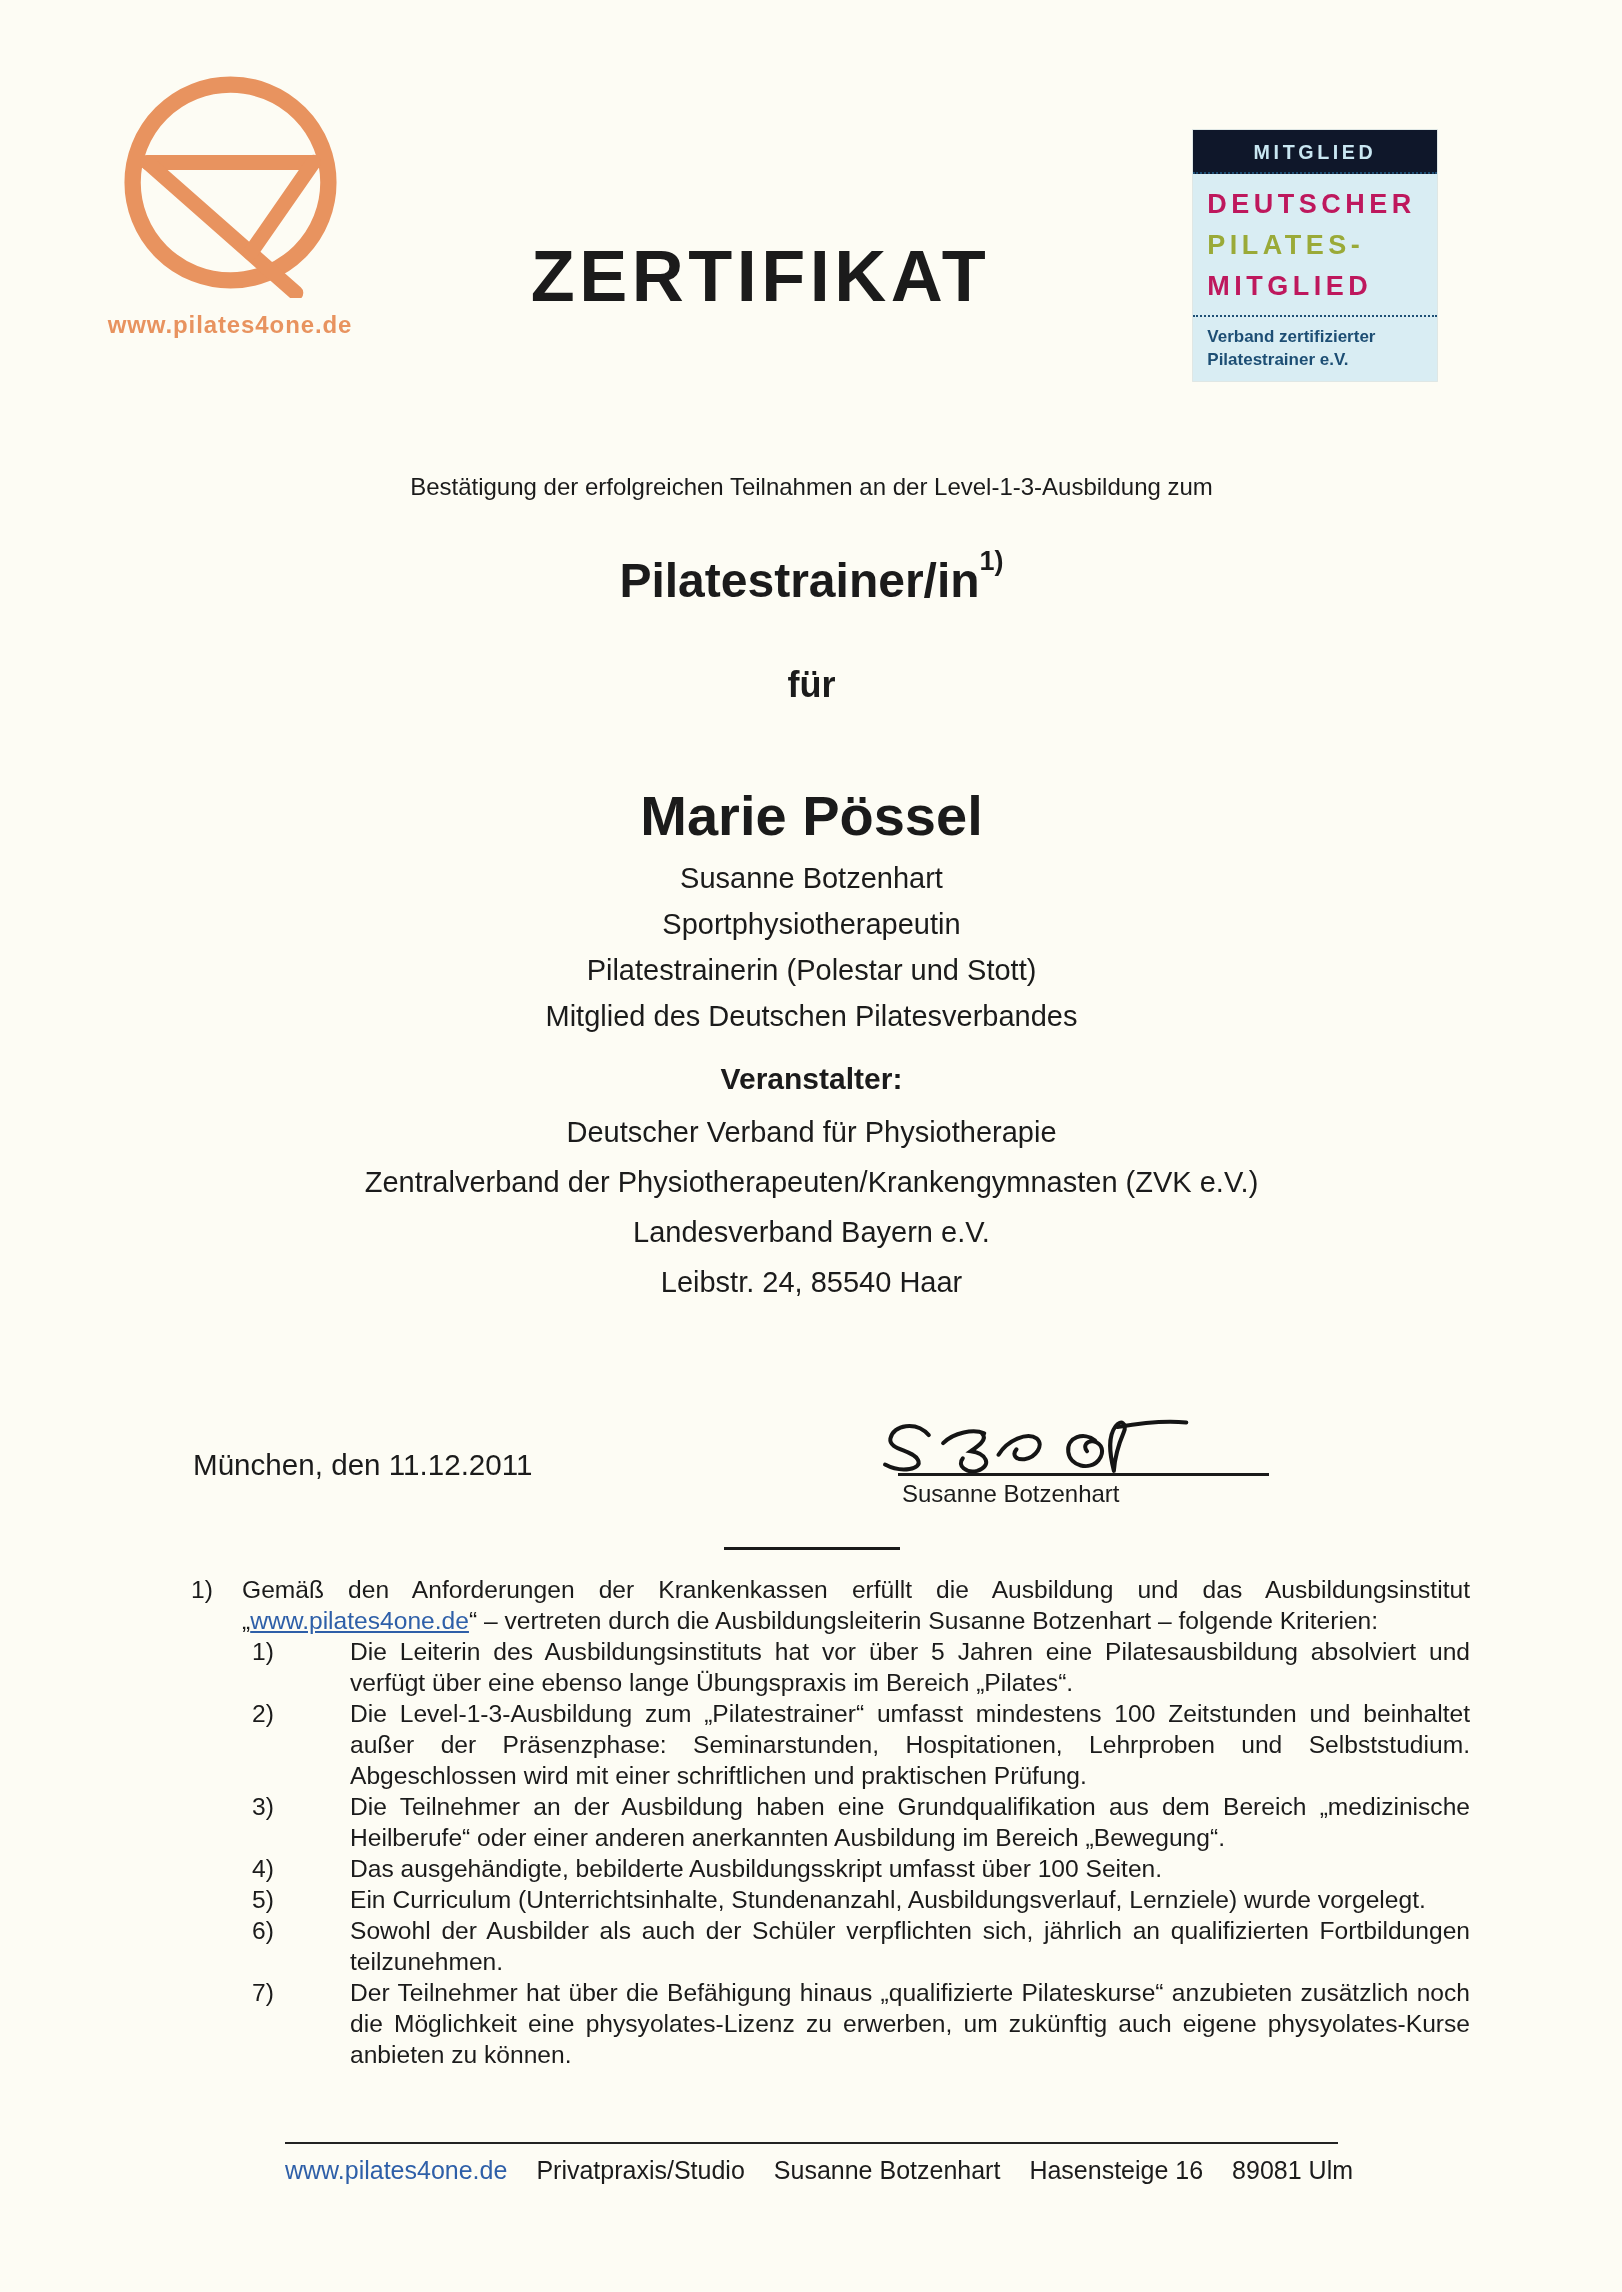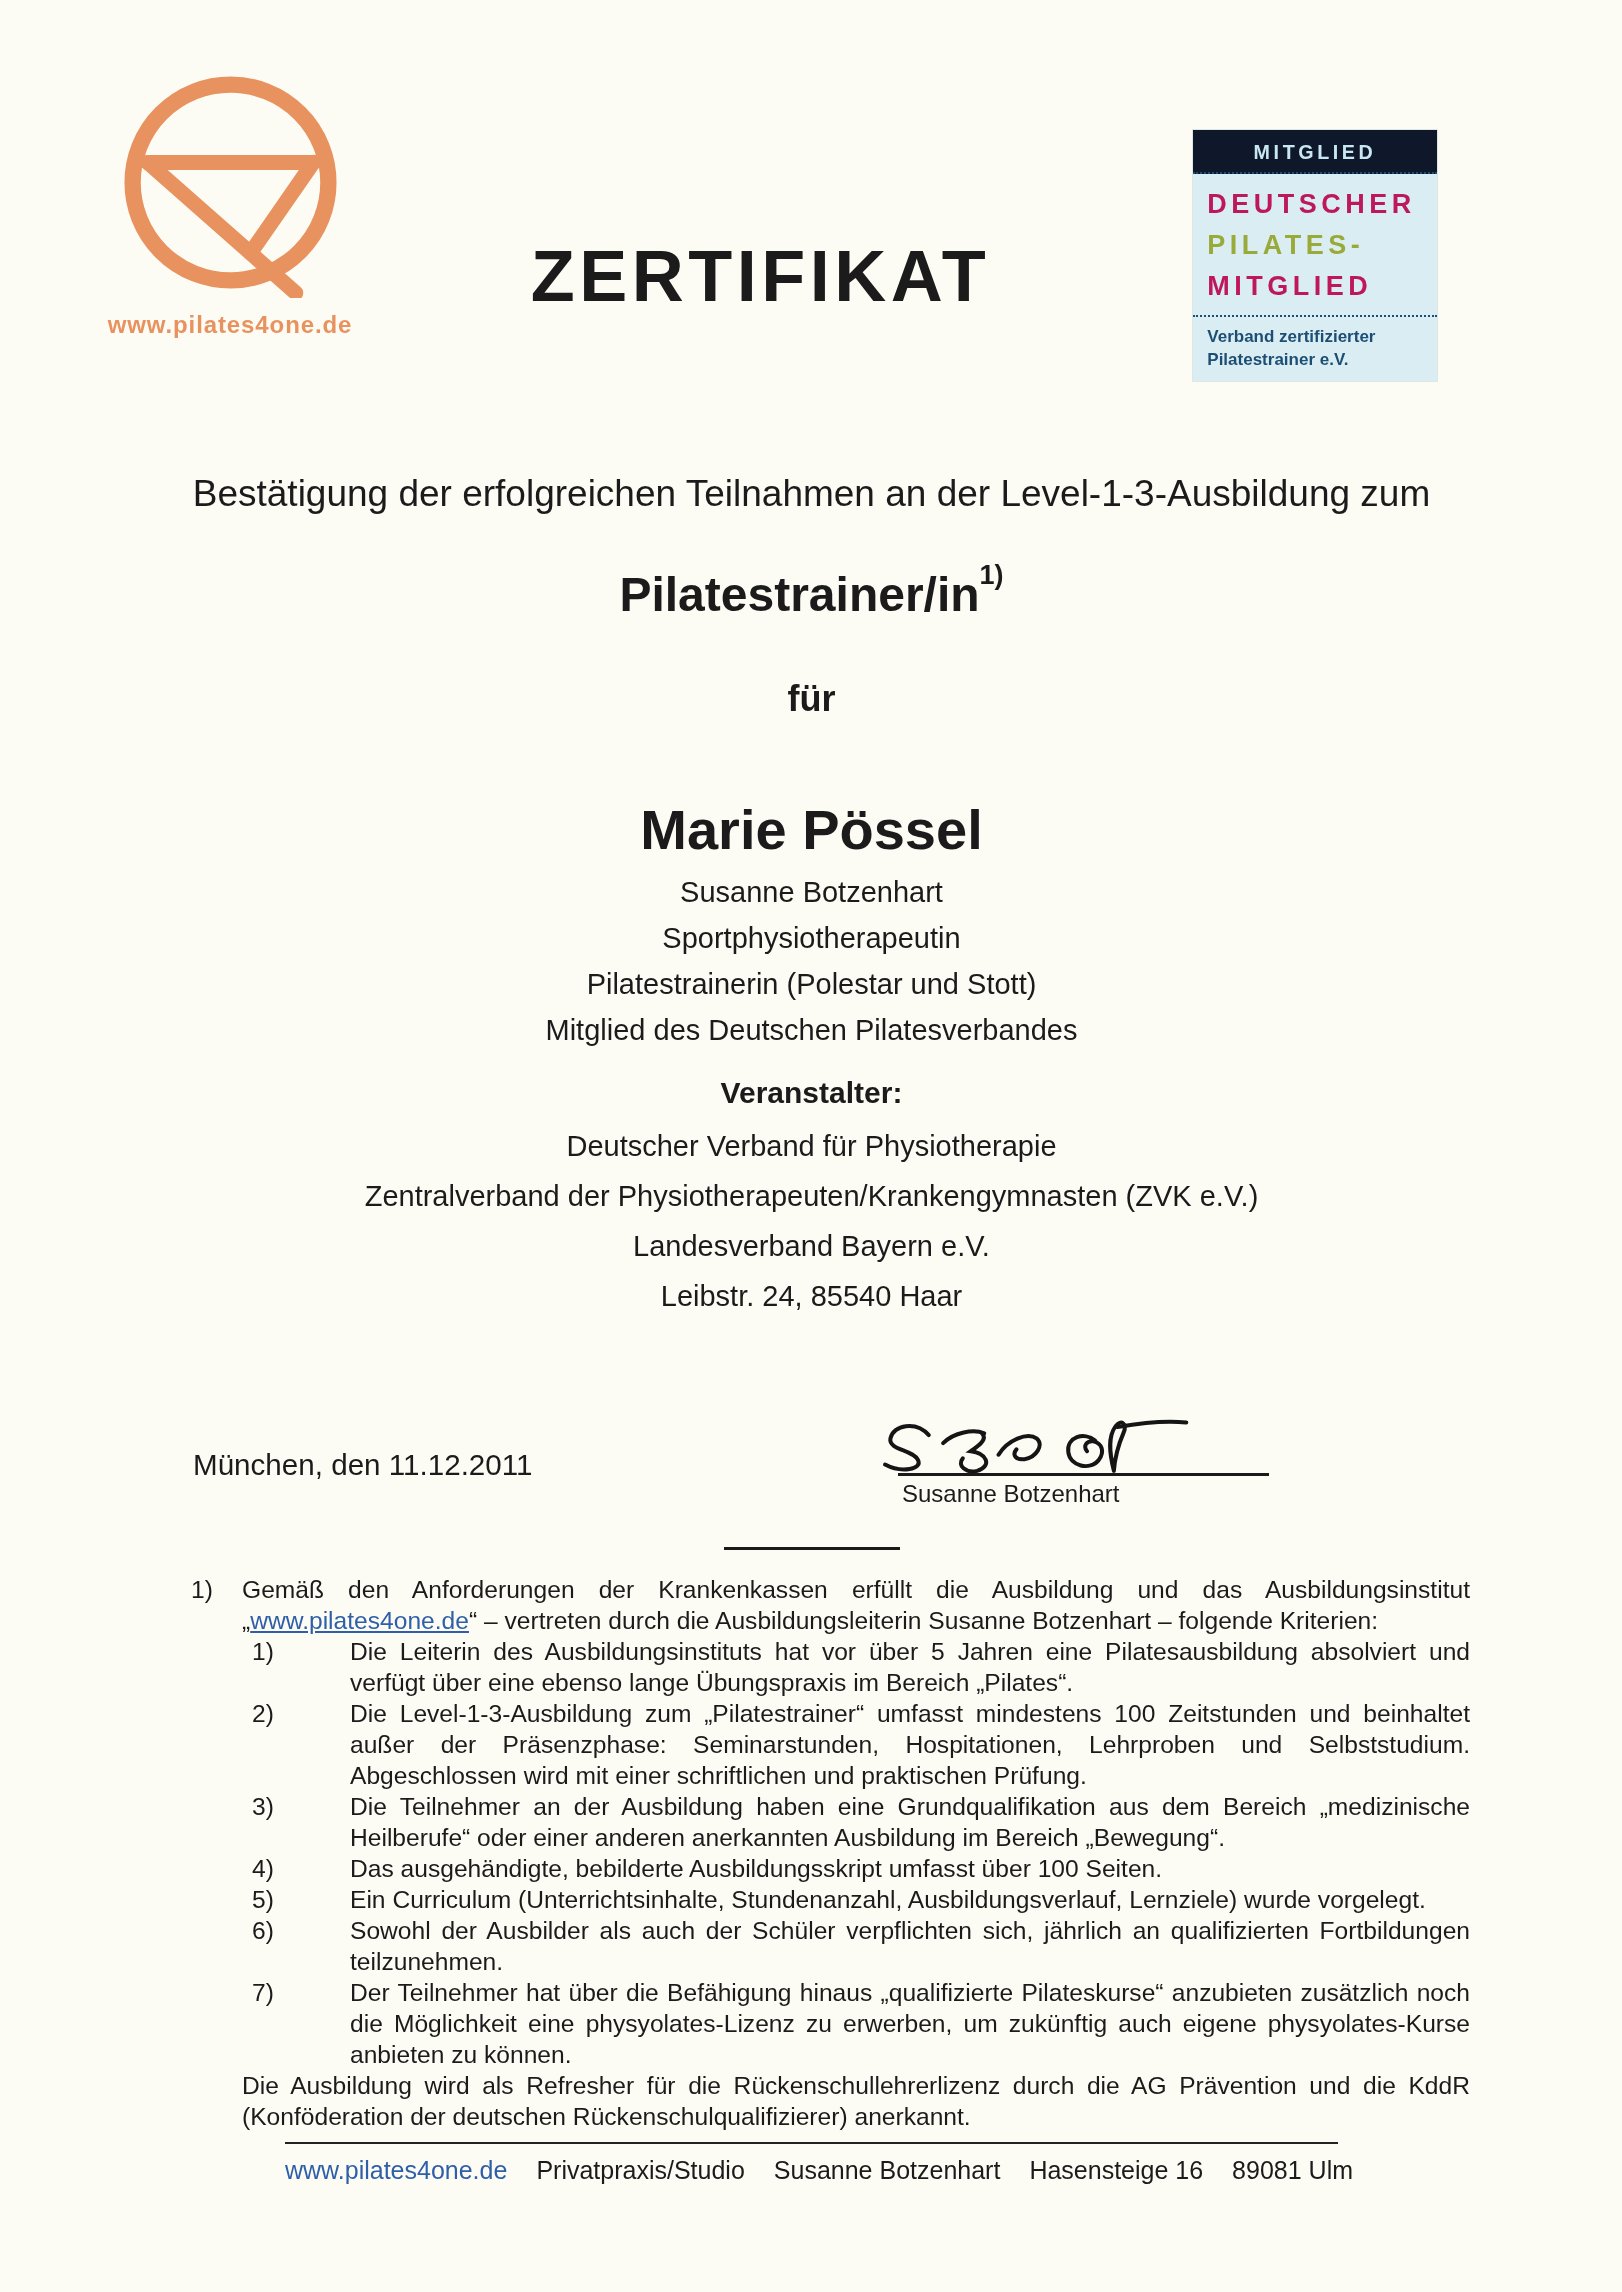--- a/index.html
+++ b/index.html
@@ -22,21 +22,21 @@
   }
   .badge{position:absolute;left:1193px;top:130px;width:244px;background:#d9edf3;box-shadow:0 0 0 0.9px rgba(120,160,180,.25);}
   .badge-band{background:#0f172a;color:#c9e7f2;font-weight:bold;font-size:19.7px;letter-spacing:3.6px;
     text-align:center;padding:10.7px 0 8px;border-bottom:2.7px dotted #1d4e74;}
   .badge-main{padding:10.7px 0 7.2px 14.3px;border-bottom:2.7px dotted #1d4e74;}
   .badge-main div{font-size:27px;font-weight:bold;letter-spacing:4.5px;line-height:41px;color:#be185d;}
   .badge-main .green{color:#9aaa38;}
   .badge-sub{padding:8px 0 10.7px 14.3px;color:#1d4e74;font-weight:bold;font-size:17px;line-height:23px;}
   
   .central{position:absolute;left:0;top:473px;width:1623px;text-align:center;}
-  .intro{font-size:37px;}
+  .intro{font-size:24px;}
   .qualification{margin-top:45px;font-size:48px;font-weight:bold;}
   .qualification sup{font-size:27px;vertical-align:27px;font-weight:bold;}
   .fuer{margin-top:56px;font-size:36px;font-weight:bold;}
   .recipient{margin-top:77px;font-size:56px;font-weight:bold;text-align:center;}
   .lead-heading{margin-top:59px;font-size:30px;font-weight:bold;}
   .lead-lines{margin-top:7.2px;font-size:29px;line-height:46px;}
   .org-heading{margin-top:23px;font-size:30px;font-weight:bold;}
   .org-lines{margin-top:10.7px;font-size:29px;line-height:50px;}
   
   .place-date{position:absolute;left:193px;top:1448px;font-size:29.6px;}
@@ -159,21 +159,20 @@
     </div>
     <div class="fn-item">
       <span class="fn-num">6)</span>
       <div class="fn-text">Sowohl der Ausbilder als auch der Schüler verpflichten sich, jährlich an qualifizierten Fortbildungen teilzunehmen.</div>
     </div>
     <div class="fn-item">
       <span class="fn-num">7)</span>
       <div class="fn-text">Der Teilnehmer hat über die Befähigung hinaus „qualifizierte Pilateskurse“ anzubieten zusätzlich noch die Möglichkeit eine physyolates-Lizenz zu erwerben, um zukünftig auch eigene physyolates-Kurse anbieten zu können.</div>
     </div>
 
-    <div class="fn-closing">Die Ausbildung wird als Refresher für die Rückenschullehrerlizenz durch die AG Prävention und die KddR (Konföderation der deutschen Rückenschulqualifizierer) anerkannt.</div>
   </div>
 
   <div class="footer">
     <a class="footer-site fn-link" href="#" style="text-decoration:none;">www.pilates4one.de</a><span class="footer-item">Privatpraxis/Studio</span><span class="footer-item">Susanne Botzenhart</span><span class="footer-item">Hasensteige 16</span><span class="footer-item">89081 Ulm</span>
   </div>
 
 </div>
 
 
 </body></html>

